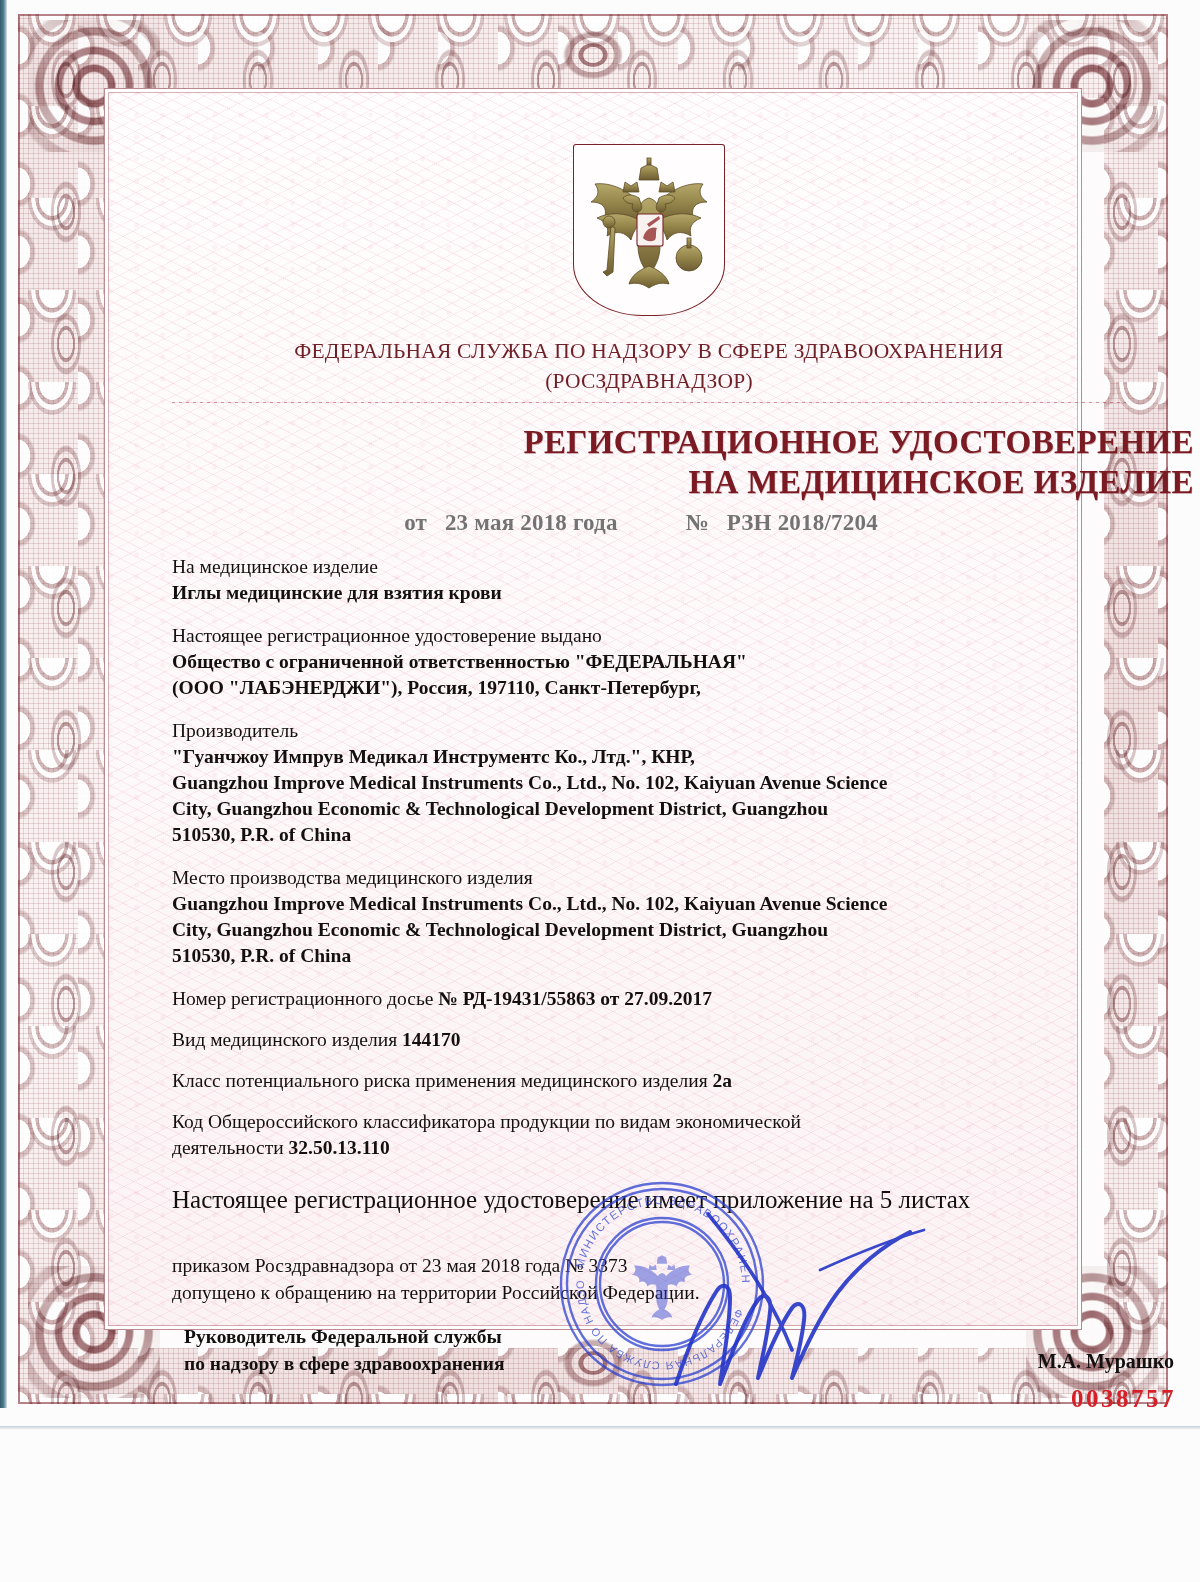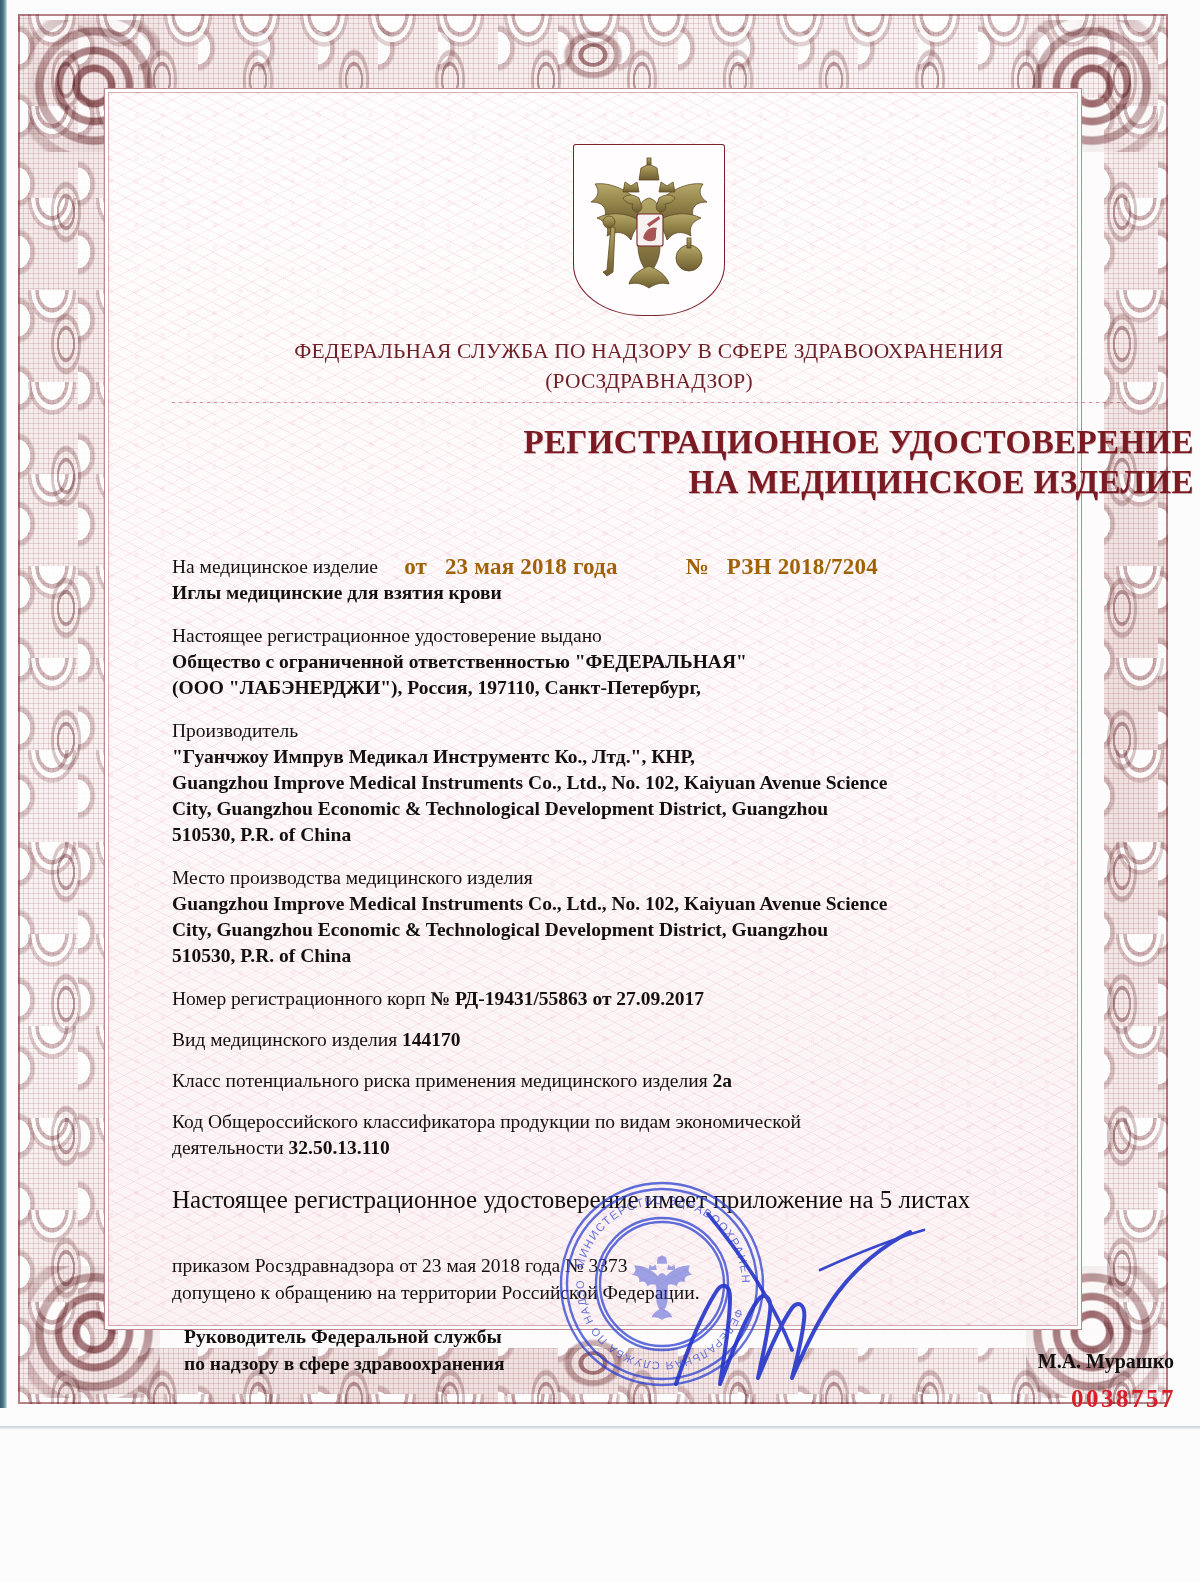--- a/index.html
+++ b/index.html
@@ -169,25 +169,24 @@
     font-weight: bold;
     font-size: 33px;
     line-height: 40px;
     letter-spacing: .4px;
     text-shadow: 0.5px 0.5px 0 rgba(122,26,34,.35);
   }
   #docnum-row {
     position: absolute;
     left: 0; right: 16px; top: 422px;
     text-align: center;
-    color: #a16207;
+    color: #737373;
     font-weight: bold;
     font-size: 23px;
     letter-spacing: .2px;
-    margin-top: 44px;
   }
   #docnum-row .gap { display: inline-block; width: 56px; }
 
   
   #fields {
     position: absolute;
     left: 68px; right: 40px; top: 466px;
     color: #141010;
   }
   .field { margin-bottom: 17px; }
@@ -382,21 +381,21 @@
 
     <div class="field">
       <div class="field-label">Место производства медицинского изделия</div>
       <div class="field-value">Guangzhou Improve Medical Instruments Co., Ltd., No. 102, Kaiyuan Avenue Science</div>
       <div class="field-value">City, Guangzhou Economic &amp; Technological Development District, Guangzhou</div>
       <div class="field-value">510530, P.R. of China</div>
     </div>
 
     <div class="field tight">
       <div class="field-inline">
-        <span>Номер регистрационного корп</span>
+        <span>Номер регистрационного досье</span>
         <b>№ РД-19431/55863 от 27.09.2017</b>
       </div>
     </div>
 
     <div class="field tight">
       <div class="field-inline">
         <span>Вид медицинского изделия</span>
         <b>144170</b>
       </div>
     </div>

